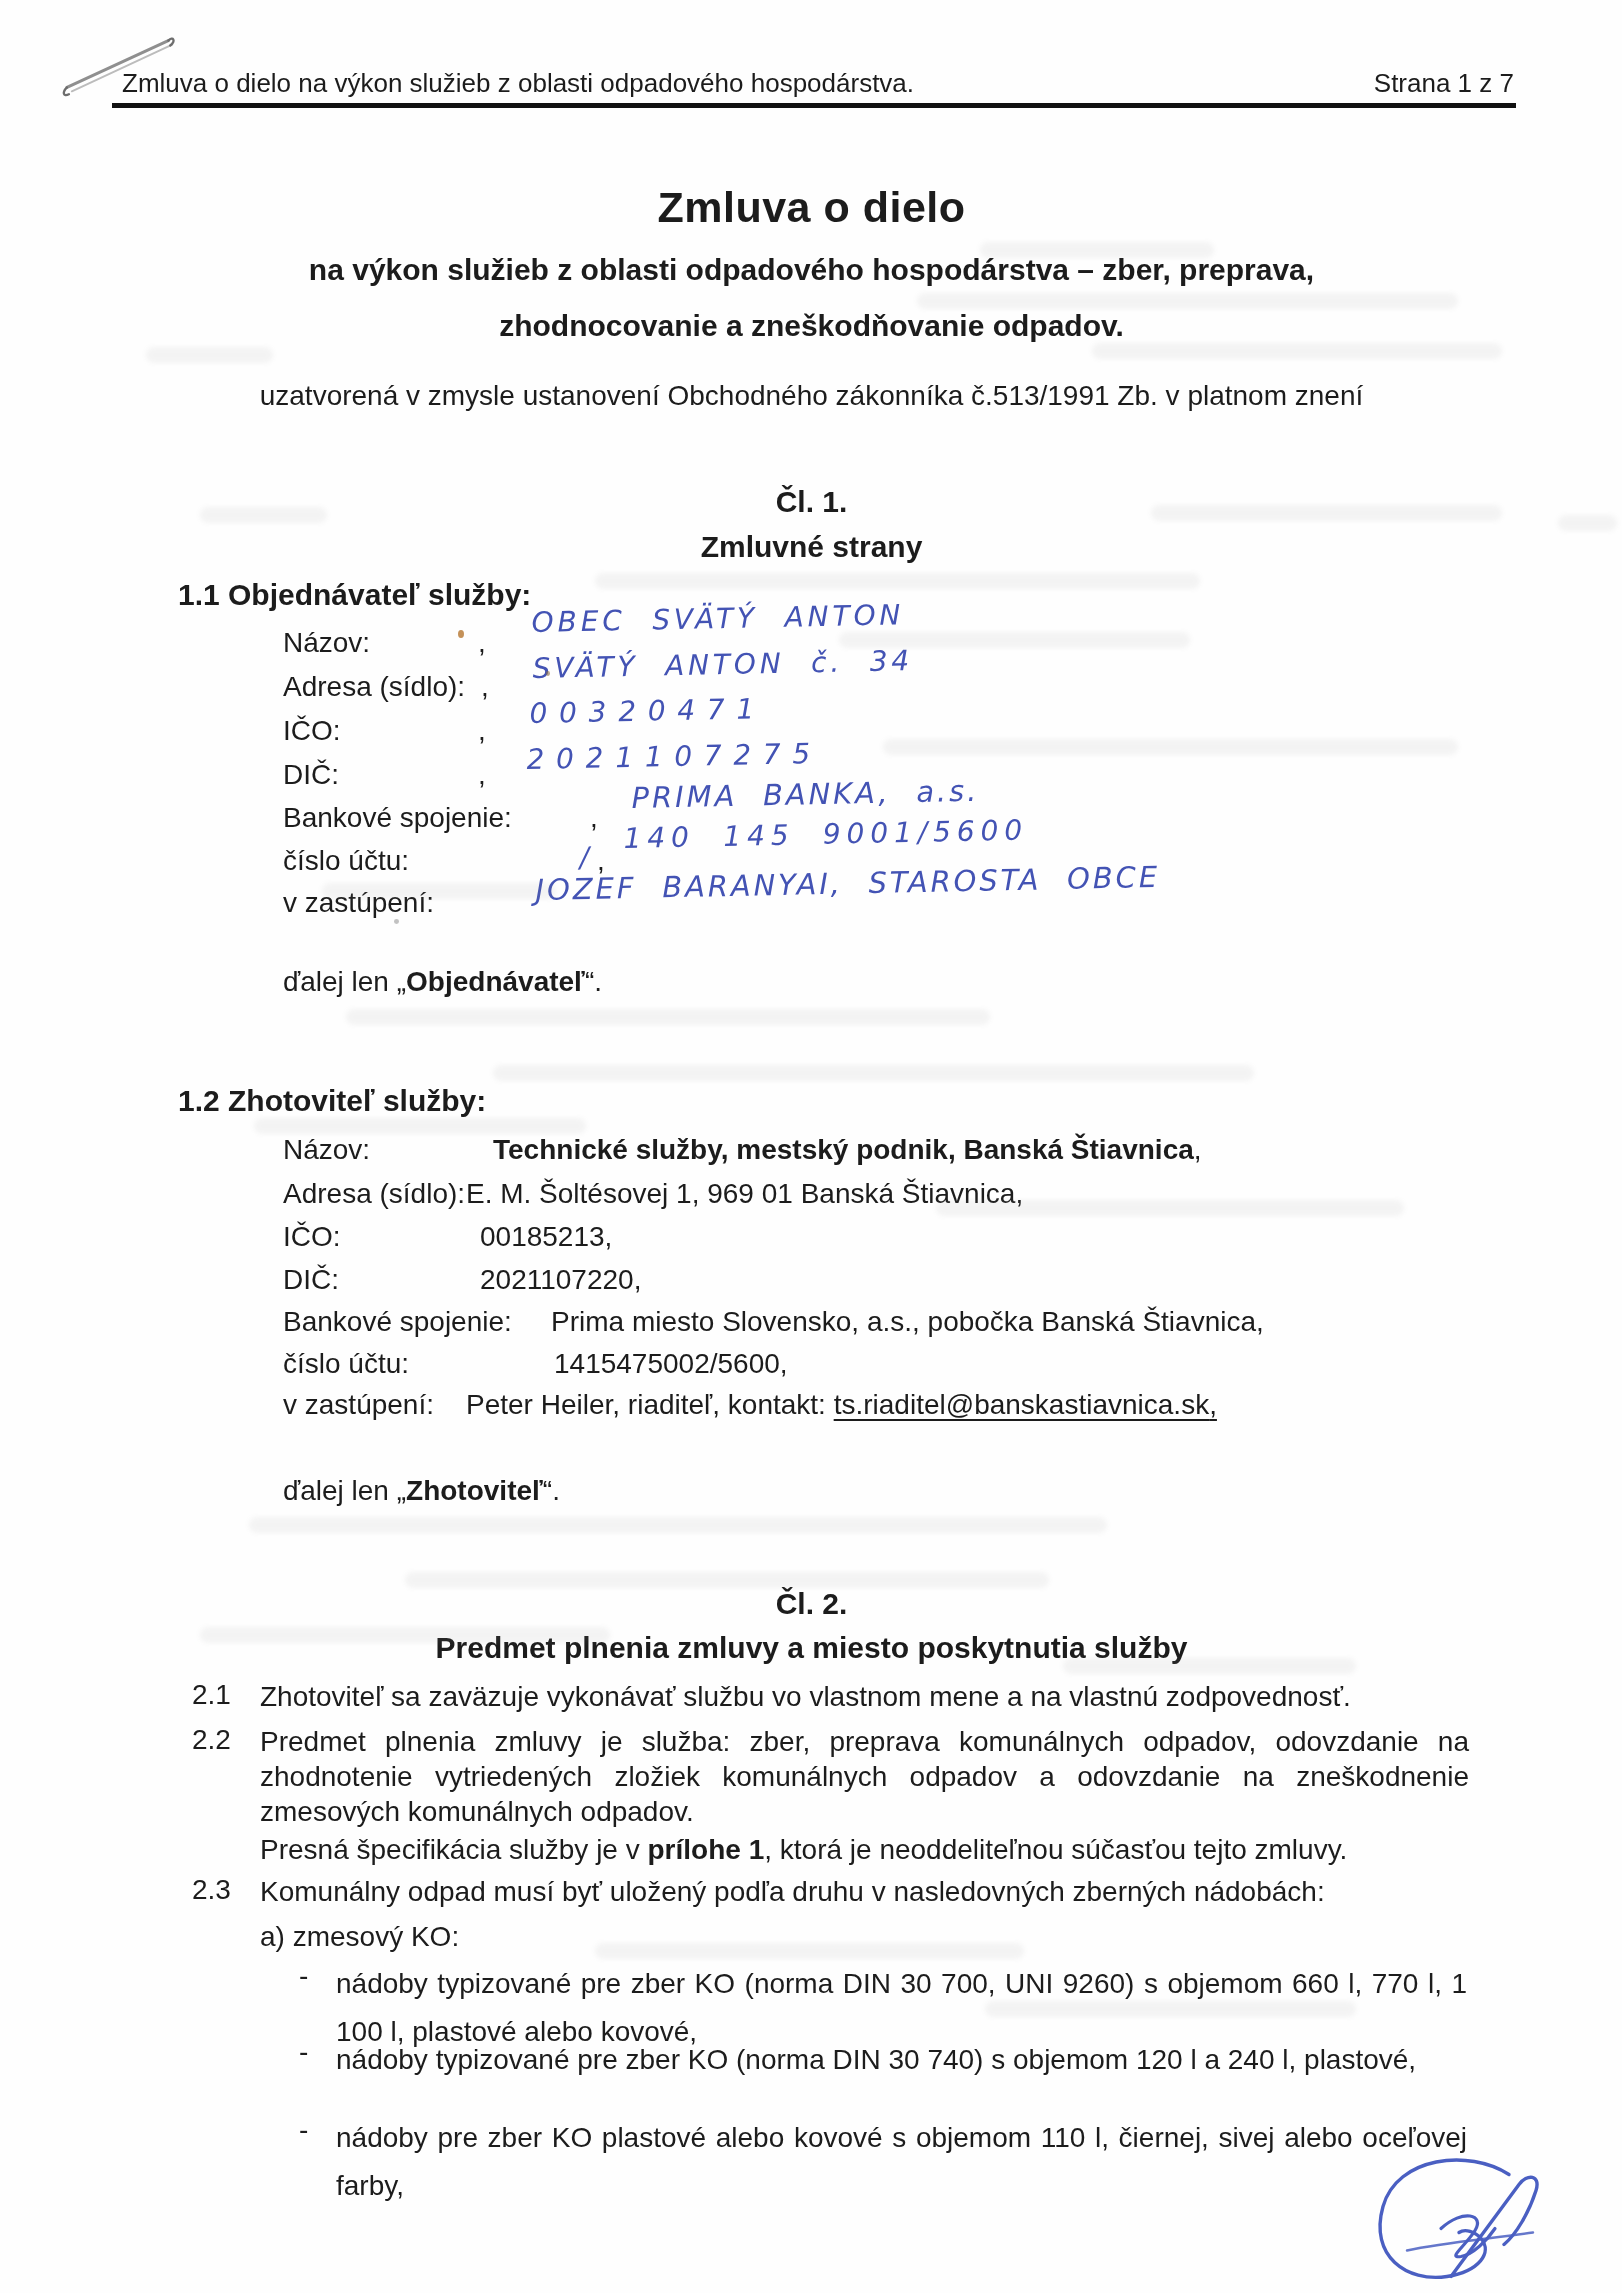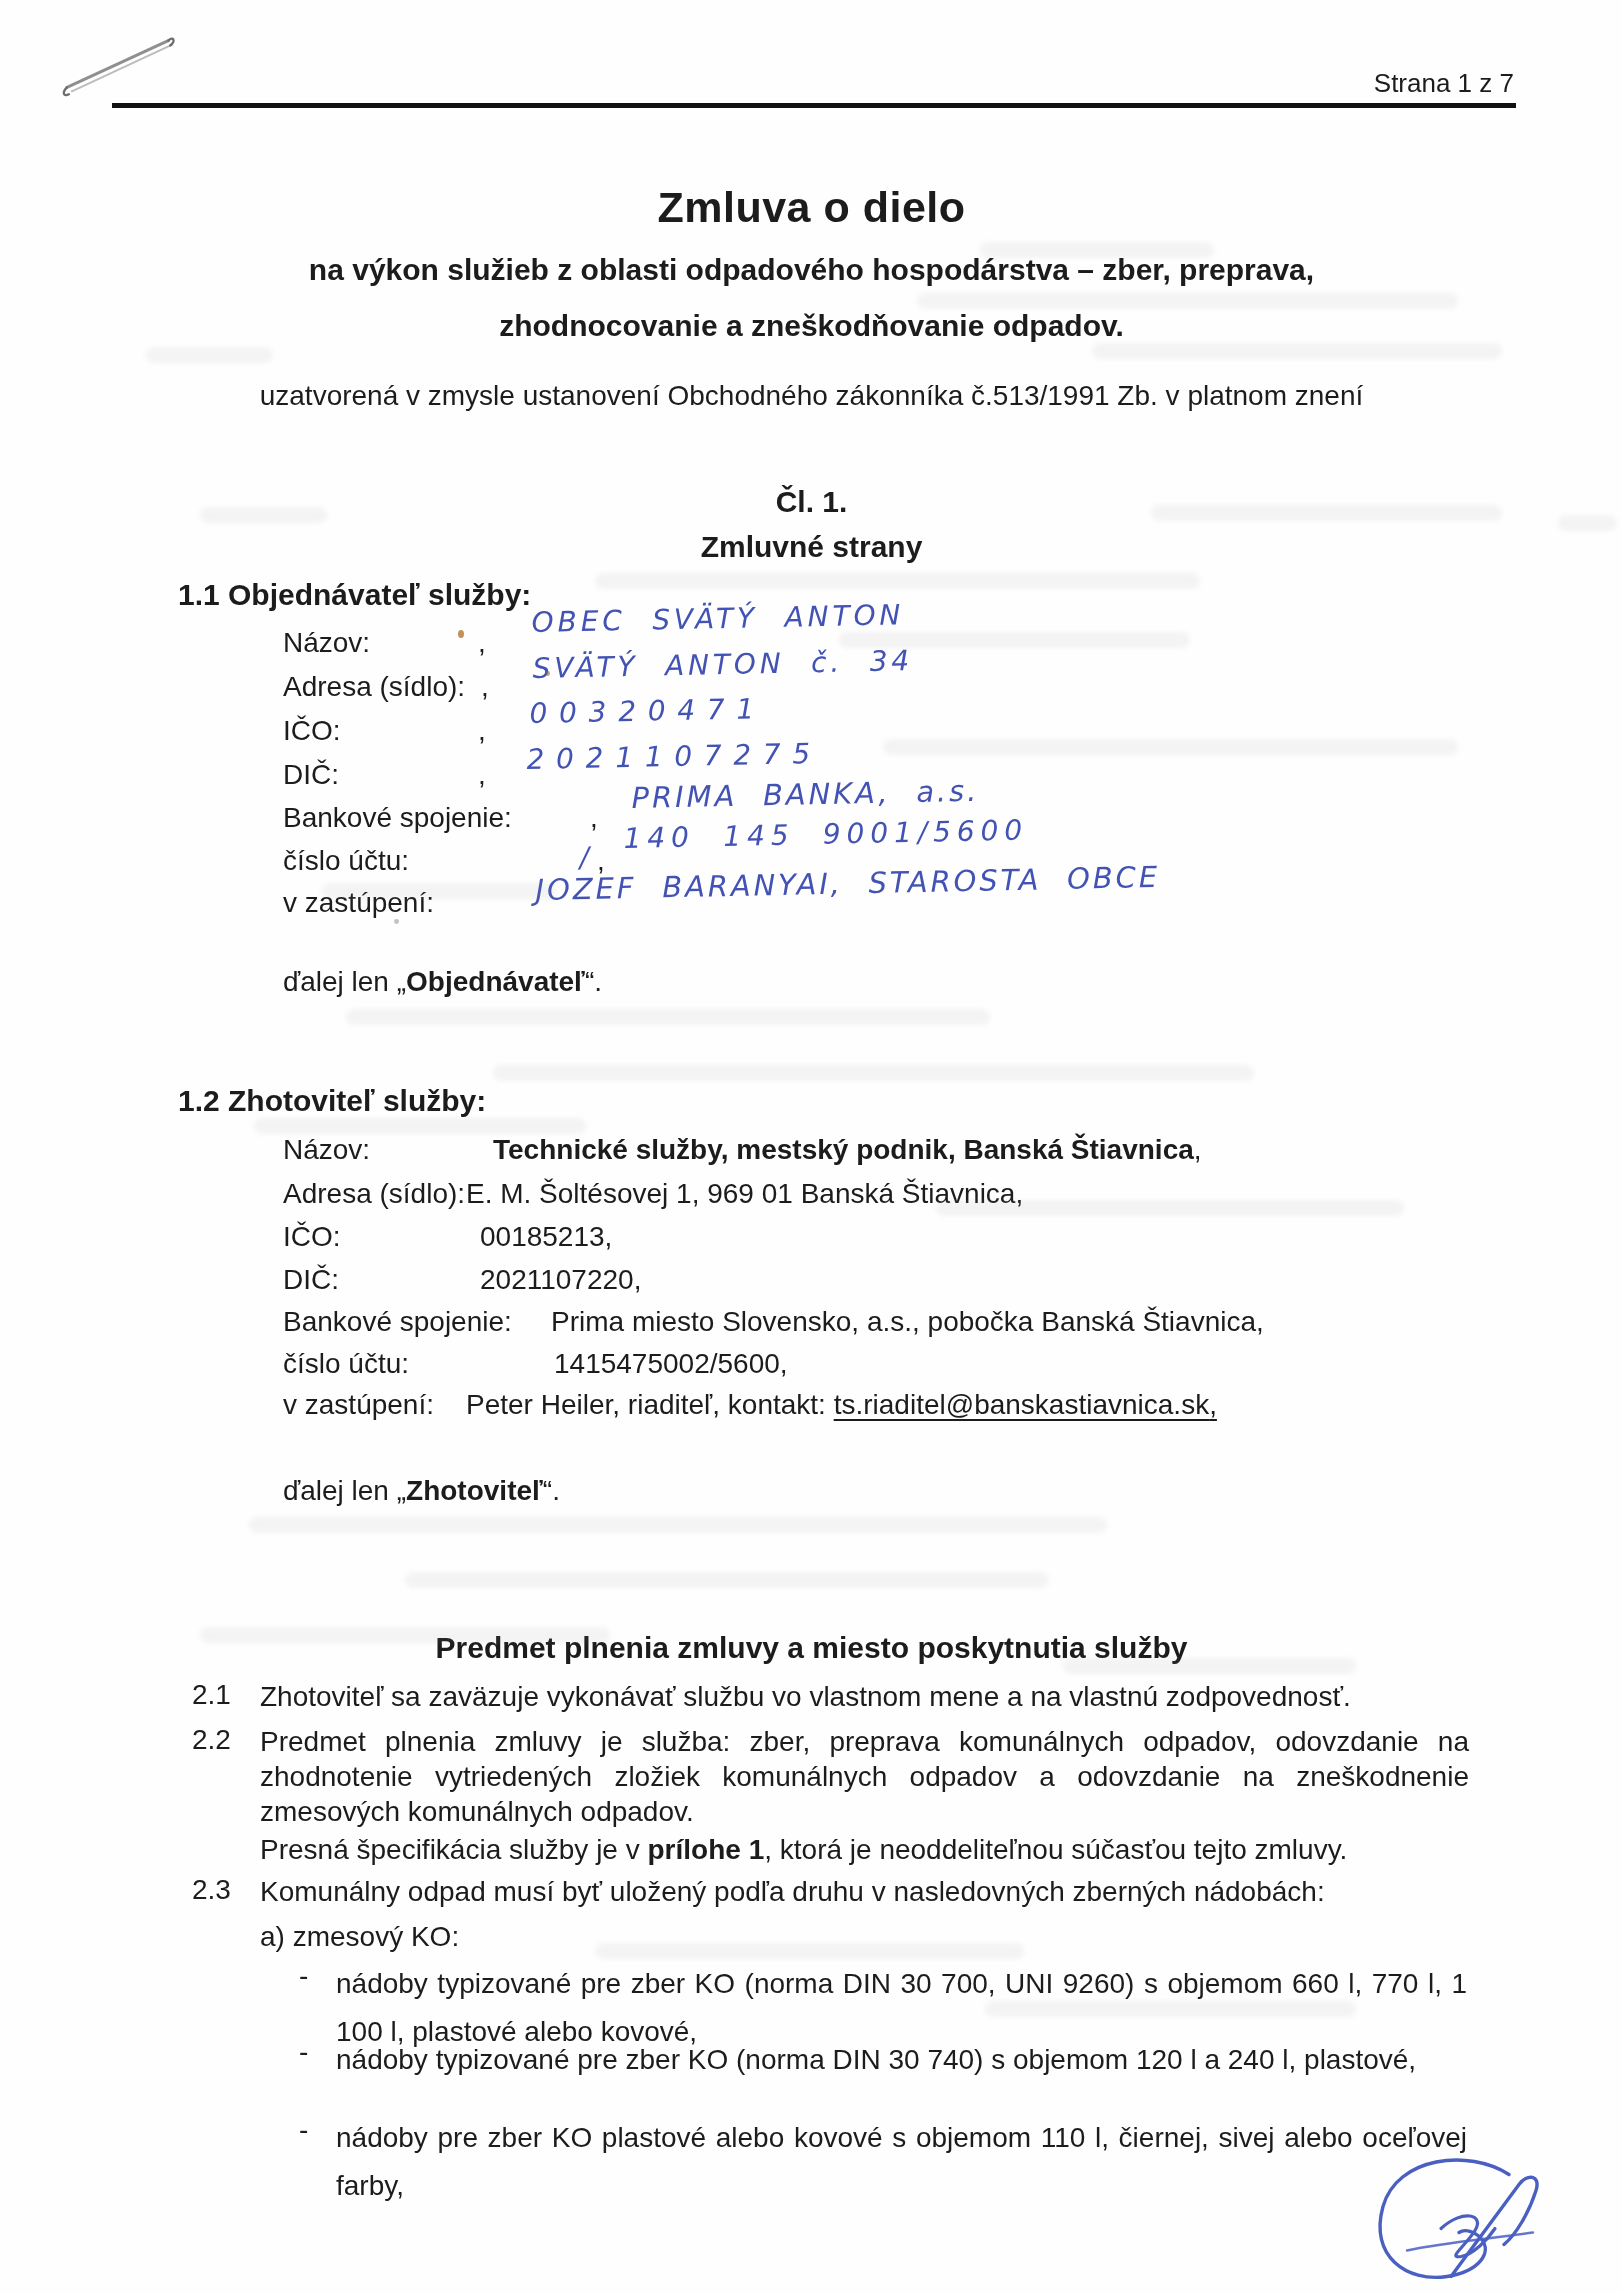--- a/index.html
+++ b/index.html
@@ -57,20 +57,21 @@
 
 <div class="sheet">
 
   <svg class="abs" style="left:59px;top:27px;" width="127" height="76" viewBox="0 0 130 78">
     <path d="M8,62 L112,14" stroke="#8f8f8f" stroke-width="3.2" fill="none" stroke-linecap="round"></path>
     <path d="M13,66 L116,18" stroke="#bcbcbc" stroke-width="2" fill="none" stroke-linecap="round"></path>
     <path d="M8,62 C3,67 4,72 10,69" stroke="#6d6d6d" stroke-width="2.4" fill="none" stroke-linecap="round"></path>
     <path d="M112,14 C117,9 120,14 114,19" stroke="#6d6d6d" stroke-width="2.4" fill="none" stroke-linecap="round"></path>
   </svg>
 
+  <div class="abs hdr" style="left:122px;top:68px;">Zmluva o dielo na výkon služieb z oblasti odpadového hospodárstva.</div>
   <div class="abs hdr" style="right:109px;top:68px;">Strana 1 z 7</div>
   <div class="hrule"></div>
 
   <div class="abs center title" style="top:183px;">Zmluva o dielo</div>
   <div class="abs center subtitle" style="top:250px;">na výkon služieb z oblasti odpadového hospodárstva – zber, preprava,</div>
   <div class="abs center subtitle" style="top:290px;margin-top:16px;">zhodnocovanie a zneškodňovanie odpadov.</div>
   <div class="abs center body-t" style="top:378px;">uzatvorená v zmysle ustanovení Obchodného zákonníka č.513/1991 Zb. v platnom znení</div>
 
   <div class="abs center art-num" style="top:485px;">Čl. 1.</div>
   <div class="abs center art-head" style="top:530px;">Zmluvné strany</div>
@@ -145,20 +146,21 @@
   </div>
   <div class="row" style="top:1389px;">
     <span class="lbl" style="left:283px;">v zastúpení:</span>
     <span class="val" style="left:466px;"><span>Peter Heiler, riaditeľ, kontakt: </span><span class="u">ts.riaditel@banskastiavnica.sk</span><span class="u">,</span></span>
   </div>
 
   <div class="abs body-t" style="left:283px;top:1473px;">
     <span>ďalej len „</span><span class="b">Zhotoviteľ</span><span>“.</span>
   </div>
 
+  <div class="abs center art-num" style="top:1587px;">Čl. 2.</div>
   <div class="abs center art-head" style="top:1631px;">Predmet plnenia zmluvy a miesto poskytnutia služby</div>
 
   <div class="num-col" style="top:1679px;">2.1</div>
   <div class="txt-col" style="top:1679px;width:1209px;">Zhotoviteľ sa zaväzuje vykonávať službu vo vlastnom mene a na vlastnú zodpovednosť.</div>
 
   <div class="num-col" style="top:1724px;">2.2</div>
   <div class="txt-col just" style="top:1724px;width:1209px;">Predmet plnenia zmluvy je služba: zber, preprava komunálnych odpadov, odovzdanie na zhodnotenie vytriedených zložiek komunálnych odpadov a odovzdanie na zneškodnenie zmesových komunálnych odpadov.</div>
 
   <div class="txt-col" style="top:1832px;width:1209px;">
     <span>Presná špecifikácia služby je v </span><span class="b">prílohe 1</span><span>, ktorá je neoddeliteľnou súčasťou tejto zmluvy.</span>

